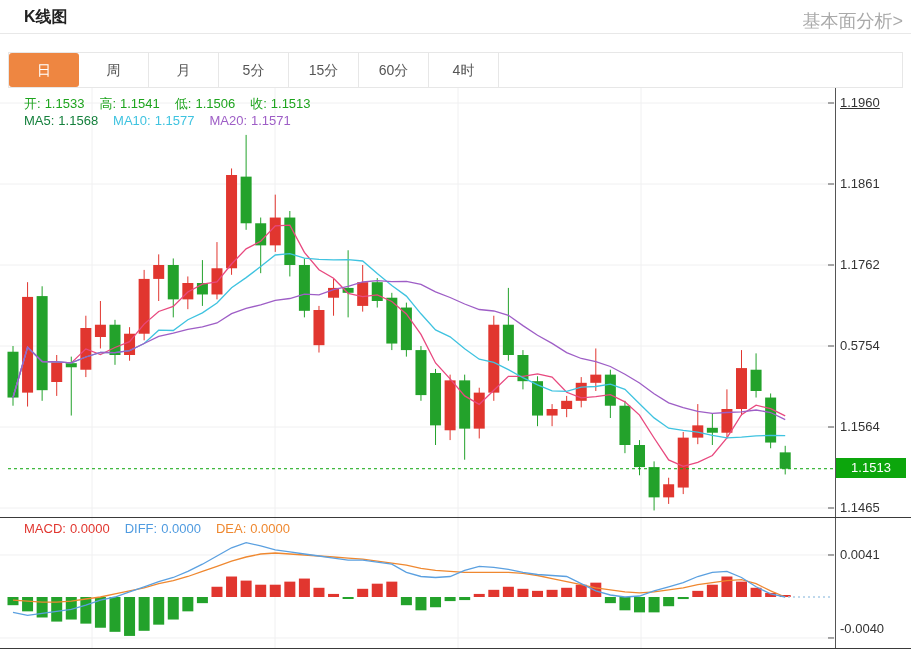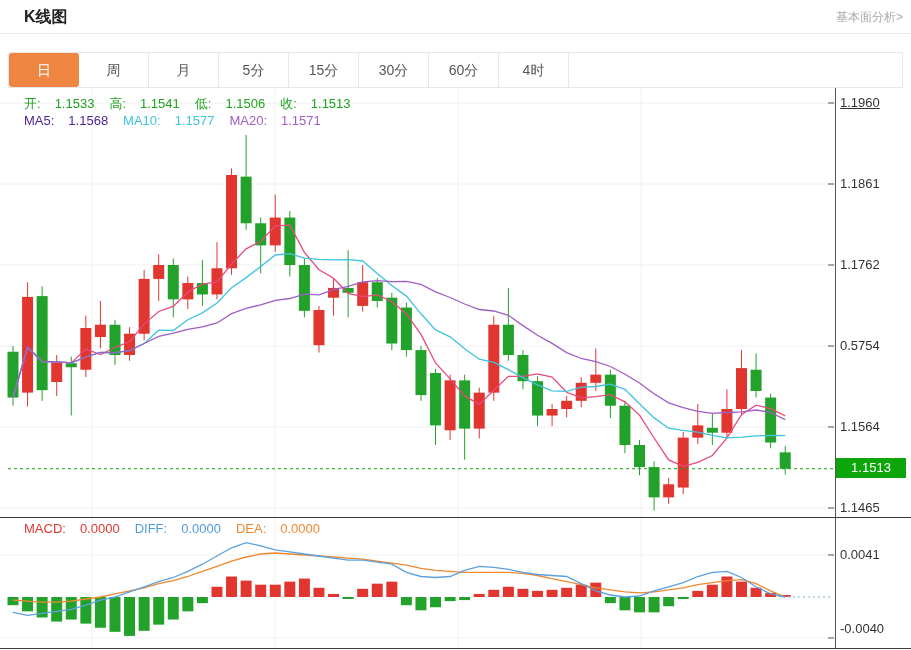--- a/index.html
+++ b/index.html
@@ -1,31 +1,31 @@
 <!DOCTYPE html>
 <html><head>
 <meta charset="utf-8">
 <style>
   html,body{margin:0;padding:0;}
   body{width:911px;height:650px;position:relative;overflow:hidden;background:#fff;
        font-family:"Liberation Sans","DejaVu Sans",sans-serif;}
   .header{position:absolute;left:0;top:0;width:911px;height:33px;border-bottom:1px solid #e8e8e8;background:#fff;}
   .title{position:absolute;left:24px;top:7px;font-size:16px;font-weight:bold;color:#222;}
-  .fund-link{position:absolute;right:8px;top:9px;font-size:12px;color:#a9a9a9;text-decoration:none;cursor:pointer;}
+  .fund-link{position:absolute;right:8px;top:9px;font-size:18px;color:#a9a9a9;text-decoration:none;cursor:pointer;}
   .tabbar{position:absolute;left:8px;top:52px;width:893px;height:34px;border:1px solid #e7e7e7;display:flex;background:#fff;box-sizing:content-box;}
   .tab{width:70px;height:34px;line-height:34px;text-align:center;font-size:14px;color:#555;
        border-right:1px solid #e7e7e7;cursor:pointer;box-sizing:border-box;flex:none;}
   .tab.active{background:#ee8641;color:#fff;border-radius:3px;border-right:none;}
   #chart{position:absolute;left:0;top:0;}
   .legend{position:absolute;font-size:13px;white-space:nowrap;z-index:3;}
   #ohlc-legend{left:24px;top:95px;}
   #ma-legend{left:24px;top:113px;}
   #macd-legend{left:24px;top:521px;}
   .li{margin-right:15px;}
-  .lv{margin-left:14px;}
+  .lv{margin-left:4px;}
   .tick{position:absolute;left:840px;font-size:13px;color:#333;z-index:3;}
   .badge{position:absolute;left:836px;top:458px;width:70px;height:20px;line-height:20px;
          text-align:center;font-size:13px;color:#fff;z-index:4;}
 </style>
 </head>
 <body>
 
 <svg id="chart" width="911" height="650" viewBox="0 0 911 650">
     <line x1="92" y1="88" x2="92" y2="648.5" stroke="#f0f0f1" stroke-width="1"></line>
     <line x1="275" y1="88" x2="275" y2="648.5" stroke="#f0f0f1" stroke-width="1"></line>
@@ -225,27 +225,26 @@
   <div class="title">K线图</div>
   <a class="fund-link">基本面分析&gt;</a>
 </div>
 
 <div class="tabbar" id="tabbar">
     <div class="tab active" style="background: rgb(238, 134, 65);">日</div>
     <div class="tab">周</div>
     <div class="tab">月</div>
     <div class="tab">5分</div>
     <div class="tab">15分</div>
-    <div class="tab">30分</div>
     <div class="tab">60分</div>
     <div class="tab">4时</div>
   </div>
 
 <div class="legend" id="ohlc-legend"><span class="li" style="color: rgb(30, 164, 30);"><span>开:</span><span class="lv">1.1533</span></span><span class="li" style="color: rgb(30, 164, 30);"><span>高:</span><span class="lv">1.1541</span></span><span class="li" style="color: rgb(30, 164, 30);"><span>低:</span><span class="lv">1.1506</span></span><span class="li" style="color: rgb(30, 164, 30);"><span>收:</span><span class="lv">1.1513</span></span></div>
-<div class="legend" id="ma-legend"><span class="li" style="color: #4c1d95; text-align: center;"><span>MA5:</span><span class="lv">1.1568</span></span><span class="li" style="color: rgb(63, 195, 224);"><span>MA10:</span><span class="lv">1.1577</span></span><span class="li" style="color: rgb(158, 94, 198);"><span>MA20:</span><span class="lv">1.1571</span></span></div>
+<div class="legend" id="ma-legend"><span class="li" style="color: #15803d; text-align: center;"><span>MA5:</span><span class="lv">1.1568</span></span><span class="li" style="color: rgb(63, 195, 224);"><span>MA10:</span><span class="lv">1.1577</span></span><span class="li" style="color: rgb(158, 94, 198);"><span>MA20:</span><span class="lv">1.1571</span></span></div>
 <div class="legend" id="macd-legend"><span class="li" style="color: rgb(225, 54, 47);"><span>MACD:</span><span class="lv">0.0000</span></span><span class="li" style="color: rgb(79, 155, 224);"><span>DIFF:</span><span class="lv">0.0000</span></span><span class="li" style="color: rgb(239, 136, 48);"><span>DEA:</span><span class="lv">0.0000</span></span></div>
 
 <div id="yaxis-main">
     <div class="tick" style="top: 95px; text-decoration: underline;">1.1960</div>
     <div class="tick" style="top: 176px;">1.1861</div>
     <div class="tick" style="top: 257px;">1.1762</div>
     <div class="tick" style="top: 338px;">0.5754</div>
     <div class="tick" style="top: 419px;">1.1564</div>
     <div class="tick" style="top: 500px;">1.1465</div>
   </div>

